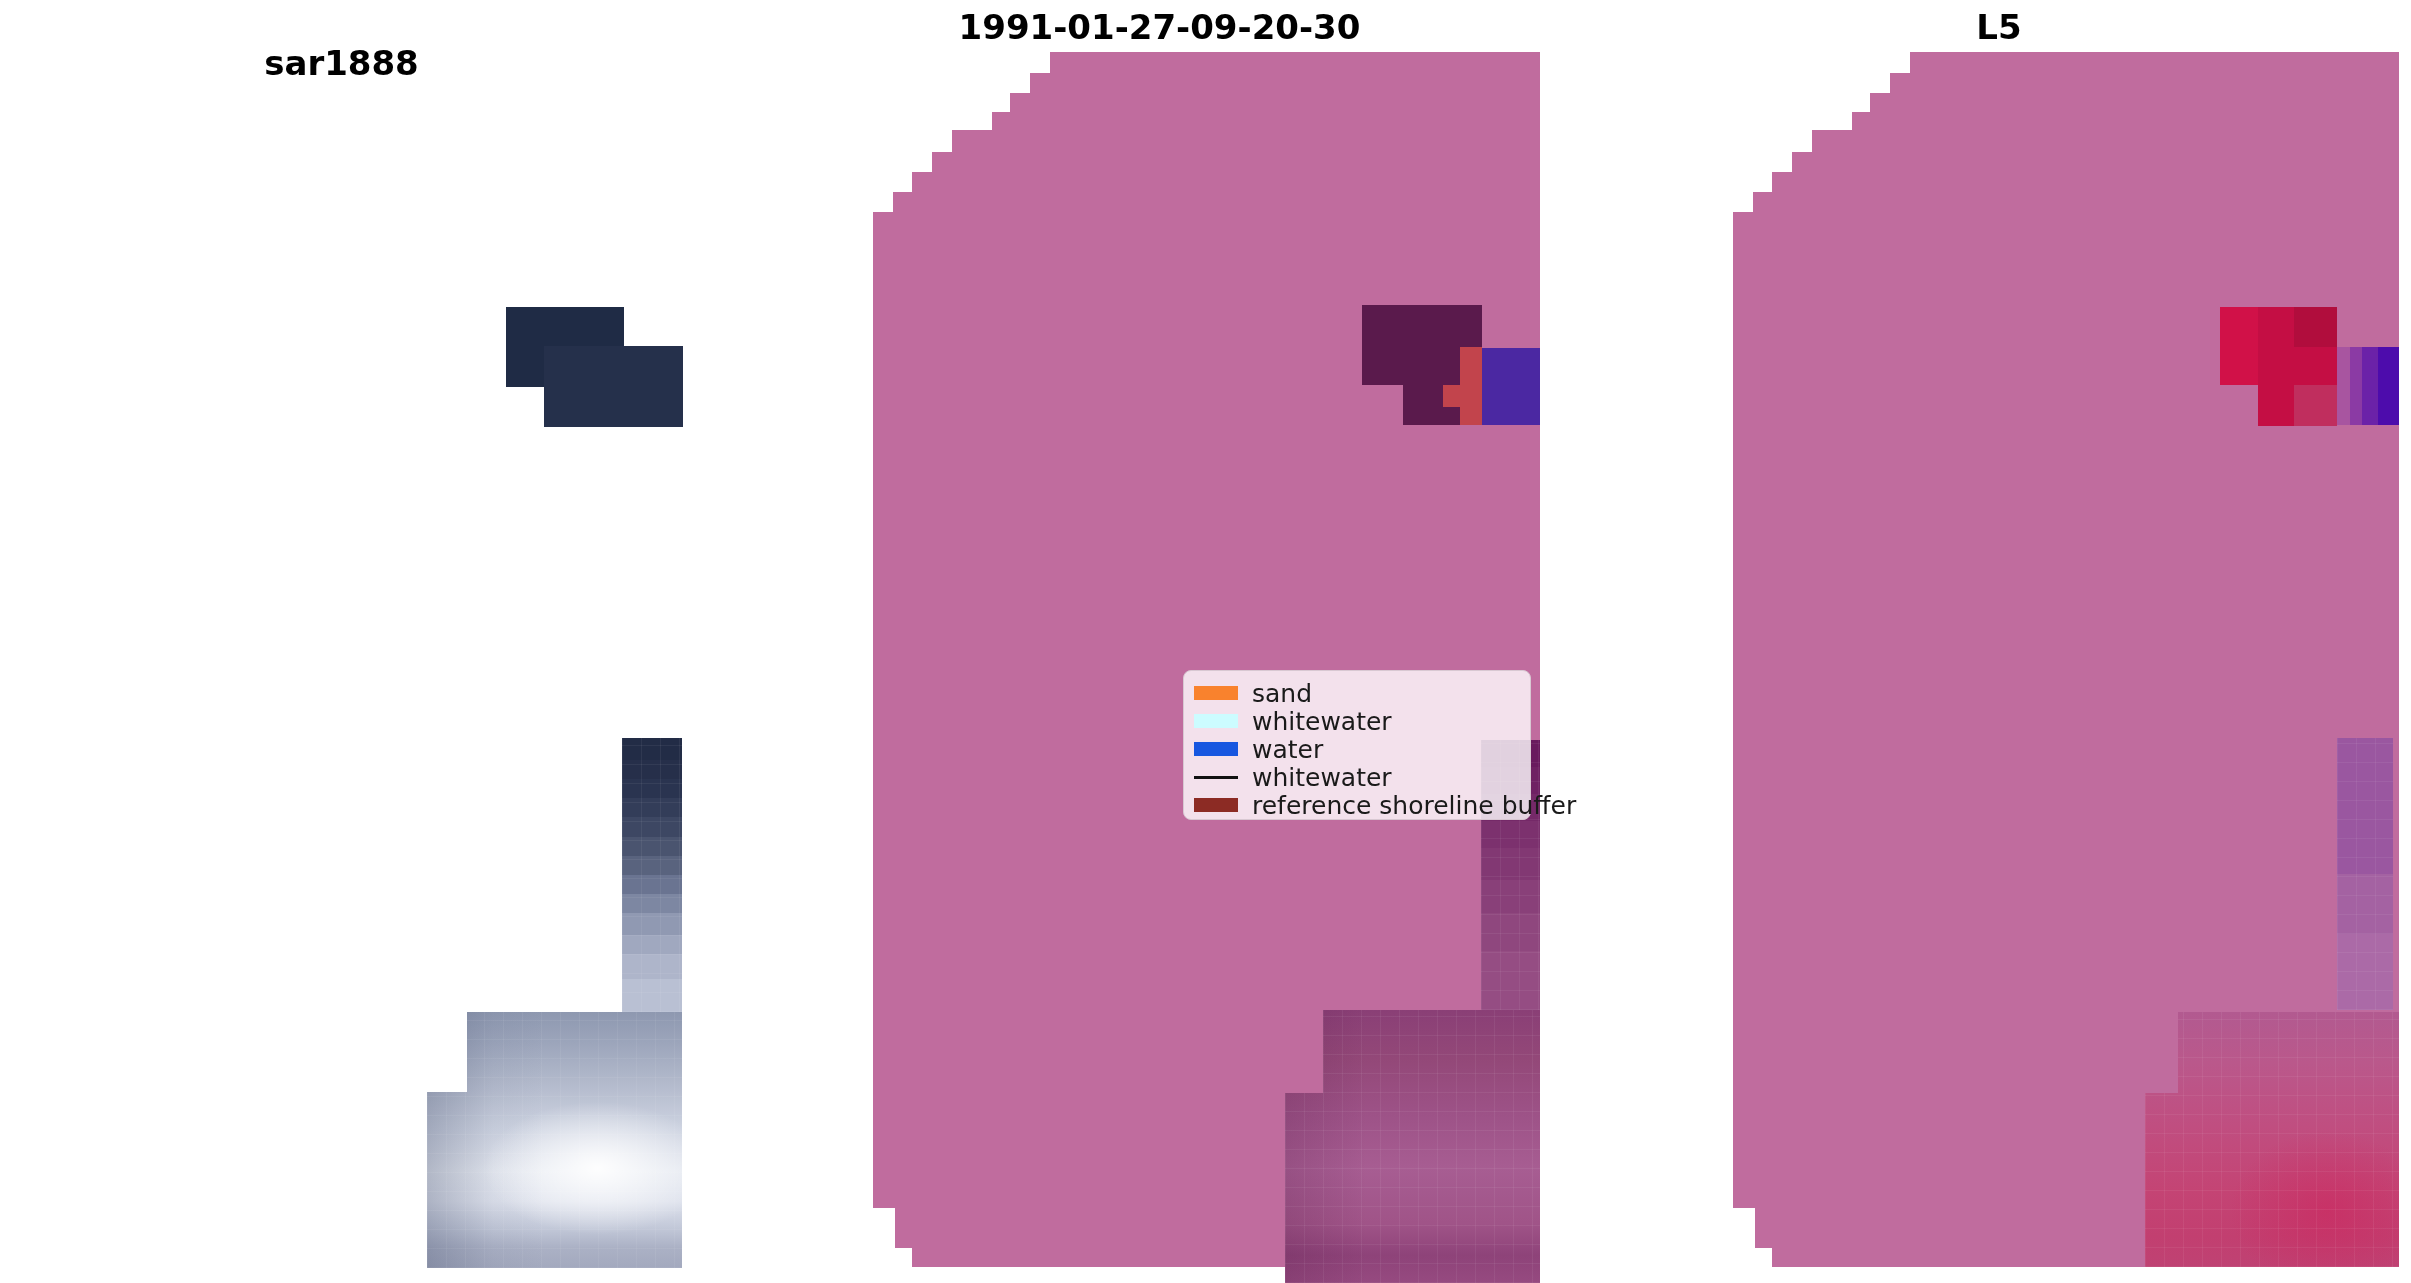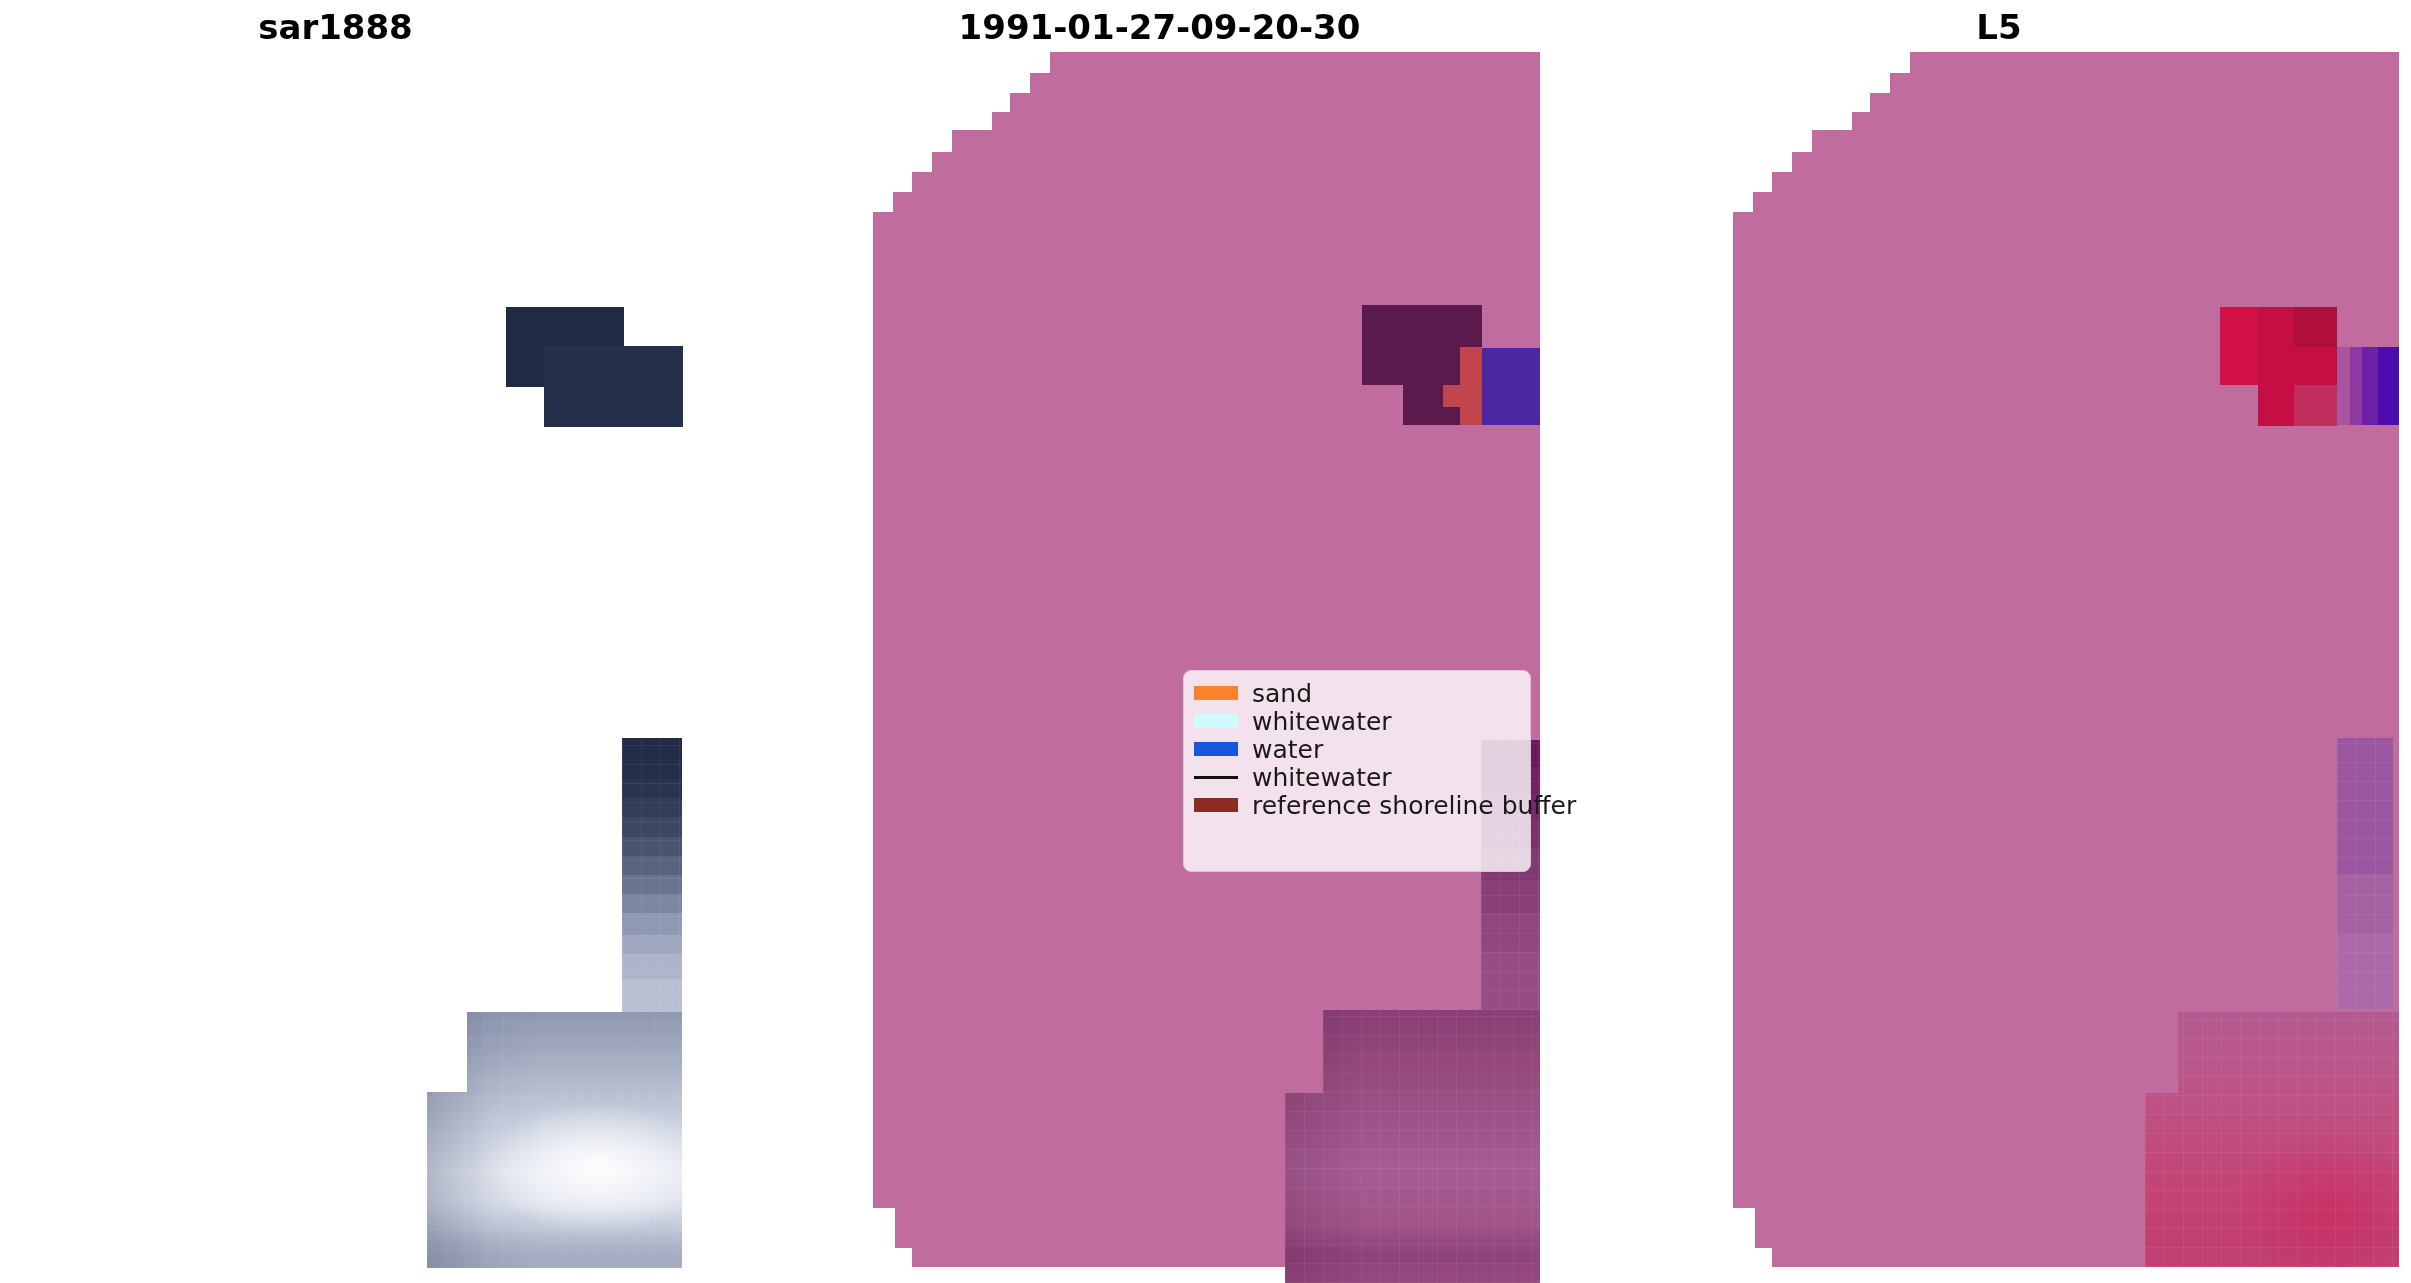--- a/index.html
+++ b/index.html
@@ -1,21 +1,21 @@
 <!DOCTYPE html>
 <html style="--bg: #ffffff; --title: #000000; --legend_text: #1a1a1a; --pink: #c06c9e; --navy1: #1f2b45; --navy2: #25304b; --blob_purple: #5a1a4c; --mid_red: #c2444c; --mid_indigo: #4b28a2; --crimson: #c40e44; --crimson_light: #d11148; --crimson_dark: #b10d3d; --crimson_pink: #c02e5e; --stripe1: #a855a0; --stripe2: #8b3aa4; --stripe3: #6b22a8; --stripe4: #4d0cac;"><head>
 <meta charset="utf-8">
 <style>
   html,body{margin:0;padding:0;background:#fff;}
   .figure{position:relative;width:2411px;height:1283px;background:var(--bg,#fff);
           font-family:"DejaVu Sans","Liberation Sans",sans-serif;overflow:hidden;}
   .abs{position:absolute;}
   .ptitle{position:absolute;top:5px;height:44px;line-height:44px;text-align:center;
           font-weight:bold;font-size:34px;color:var(--title,#000);}
-  .t-sar{left:2px;width:667px;}
+  .t-sar{left:8px;width:667px;margin-top:36px;}
   .t-date{left:826px;width:667px;}
   .t-l5{left:1666px;width:666px;}
 
   
   .swath{position:absolute;top:52px;background:var(--pink,#c06c9e);}
   .swath-mid{left:873px;width:667px;height:1231px;
     clip-path:polygon(177px 0,667px 0,667px 1231px,412px 1231px,412px 1215px,39px 1215px,
       39px 1196px,22px 1196px,22px 1156px,0 1156px,0 160px,20px 160px,20px 140px,39px 140px,
       39px 120px,59px 120px,59px 100px,79px 100px,79px 78px,119px 78px,119px 60px,137px 60px,
       137px 41px,157px 41px,157px 21px,177px 21px);}
@@ -80,21 +80,21 @@
     background:linear-gradient(180deg,#9a57a0 0%,#9a57a0 50%,#a462a2 50%,#a462a2 72%,
       #ab6aa7 72%,#ab6aa7 100%);}
   .l5-block{left:412px;top:960px;width:254px;height:255px;
     clip-path:polygon(33px 0,254px 0,254px 255px,0 255px,0 81px,33px 81px);
     background:
       radial-gradient(ellipse 55% 45% at 72% 78%,rgba(206,30,88,.45),rgba(206,30,88,0) 70%),
       linear-gradient(180deg,#b25a90 0%,#ba588b 20%,#c04e80 45%,#c44474 70%,
         #c23f70 88%,#bf4273 100%);}
 
   
-  .legend{position:absolute;left:1183px;top:670px;width:348px;height:202px;box-sizing:border-box;
+  .legend{position:absolute;left:1183px;top:670px;width:348px;height:150px;box-sizing:border-box;
     background:rgba(255,255,255,.8);border:1px solid #d8c8d2;border-radius:8px;
     padding:8px 10px;z-index:5;}
   .lrow{display:flex;align-items:center;height:28px;}
   .swatch{width:44px;height:14px;margin-right:14px;flex:0 0 auto;}
   .swatch.line{height:3px;}
   .llabel{font-size:25px;line-height:1;color:var(--legend_text,#1a1a1a);white-space:nowrap;}
 </style>
 </head>
 <body>
 

